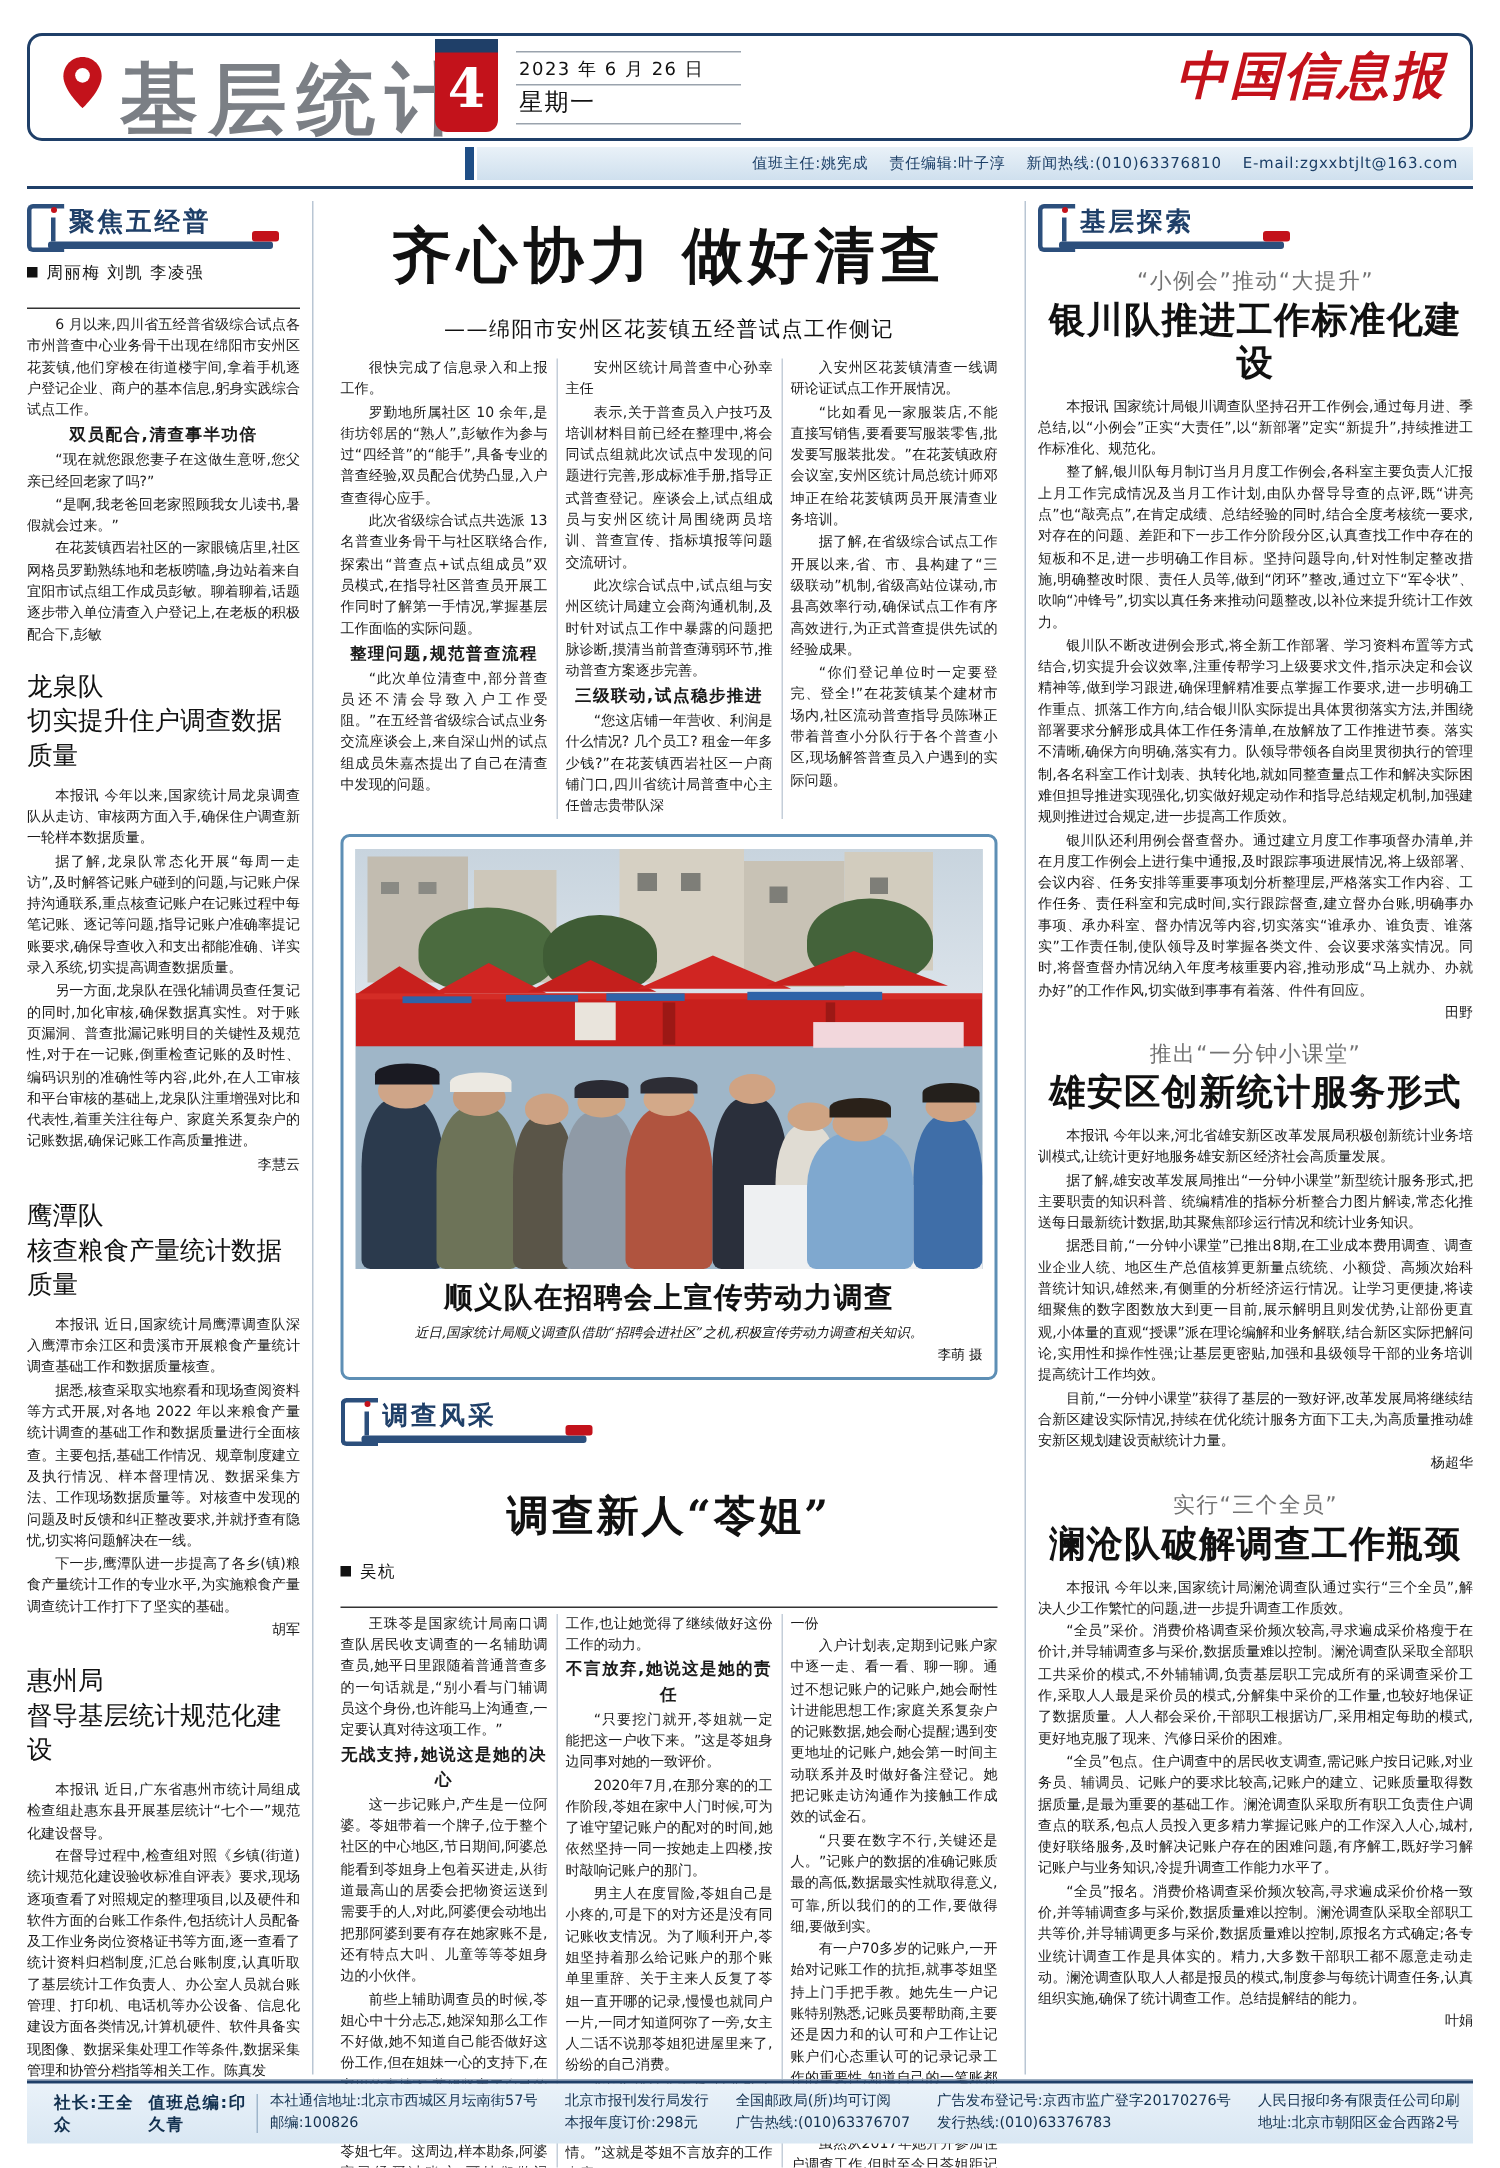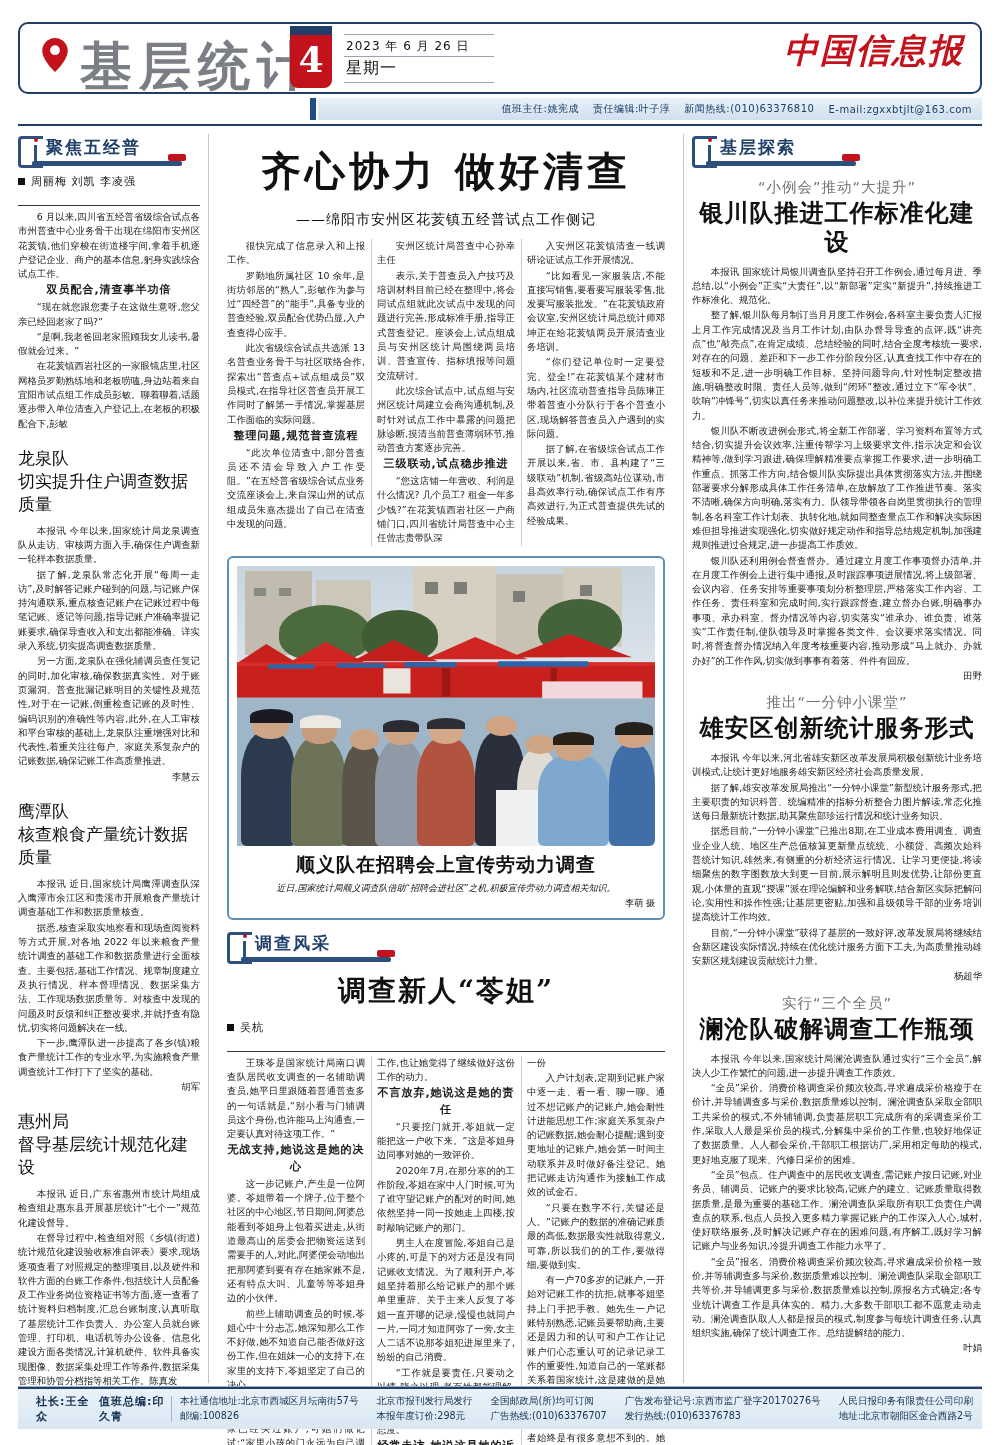--- a/index.html
+++ b/index.html
@@ -144,21 +144,21 @@
     font-family: "DejaVu Sans", sans-serif;
     font-size: 17px; line-height: 1.35; margin: 16px 0 8px 0;
     font-weight: normal;
   }
   .hl-left .l1 { display: block; }
   .hl-left .l2 { display: block; }
   .hl-story {
     text-align: center;
     font-family: "DejaVu Serif", "Liberation Serif", serif;
     font-size: 28px; font-weight: bold; letter-spacing: 2px;
-    margin: 8px 0 10px 0;
+    margin: 28px 0 10px 0;
   }
 
   .byline {
     font-size: 11px; margin: 6px 0 4px 0; letter-spacing: 1px;
     border-bottom: 1px solid #333; padding-bottom: 16px;
   }
   .byline .sq { display:inline-block; width:7px; height:7px; background:#111; margin-right:6px; }
 
   
   .body { font-size: 9.4px; line-height: 1.52; text-align: justify; color: #1a1a1a; }
@@ -321,22 +321,22 @@
       <p>此次省级综合试点共选派 13 名普查业务骨干与社区联络合作,探索出“普查点+试点组成员”双员模式,在指导社区普查员开展工作同时了解第一手情况,掌握基层工作面临的实际问题。</p>
       <p class="subhead nohang">整理问题,规范普查流程</p>
       <p>“此次单位清查中,部分普查员还不清会导致入户工作受阻。”在五经普省级综合试点业务交流座谈会上,来自深山州的试点组成员朱嘉杰提出了自己在清查中发现的问题。</p>
       <p>安州区统计局普查中心孙幸主任</p>
       <p>表示,关于普查员入户技巧及培训材料目前已经在整理中,将会同试点组就此次试点中发现的问题进行完善,形成标准手册,指导正式普查登记。座谈会上,试点组成员与安州区统计局围绕两员培训、普查宣传、指标填报等问题交流研讨。</p>
       <p>此次综合试点中,试点组与安州区统计局建立会商沟通机制,及时针对试点工作中暴露的问题把脉诊断,摸清当前普查薄弱环节,推动普查方案逐步完善。</p>
       <p class="subhead nohang">三级联动,试点稳步推进</p>
       <p>“您这店铺一年营收、利润是什么情况? 几个员工? 租金一年多少钱?”在花荄镇西岩社区一户商铺门口,四川省统计局普查中心主任曾志贵带队深</p>
       <p>入安州区花荄镇清查一线调研论证试点工作开展情况。</p>
       <p>“比如看见一家服装店,不能直接写销售,要看要写服装零售,批发要写服装批发。”在花荄镇政府会议室,安州区统计局总统计师邓坤正在给花荄镇两员开展清查业务培训。</p>
+      <p>据了解,在省级综合试点工作开展以来,省、市、县构建了“三级联动”机制,省级高站位谋动,市县高效率行动,确保试点工作有序高效进行,为正式普查提供先试的经验成果。</p>
       <p>“你们登记单位时一定要登完、登全!”在花荄镇某个建材市场内,社区流动普查指导员陈琳正带着普查小分队行于各个普查小区,现场解答普查员入户遇到的实际问题。</p>
-      <p>据了解,在省级综合试点工作开展以来,省、市、县构建了“三级联动”机制,省级高站位谋动,市县高效率行动,确保试点工作有序高效进行,为正式普查提供先试的经验成果。</p>
     </div>
 
     <div class="photo-box">
       <div class="photo">
         <div class="sky"></div>
 
         <div class="bldg" style="left:2%;top:2%;width:16%;height:30%;background:#c2bcb0;"></div>
         <div class="bldg" style="left:19%;top:5%;width:13%;height:27%;background:#cdc7ba;"></div>
         <div class="bldg" style="left:42%;top:0%;width:20%;height:32%;background:#d6d0c3;"></div>
         <div class="bldg" style="left:62%;top:3%;width:16%;height:30%;background:#c8c2b5;"></div>

